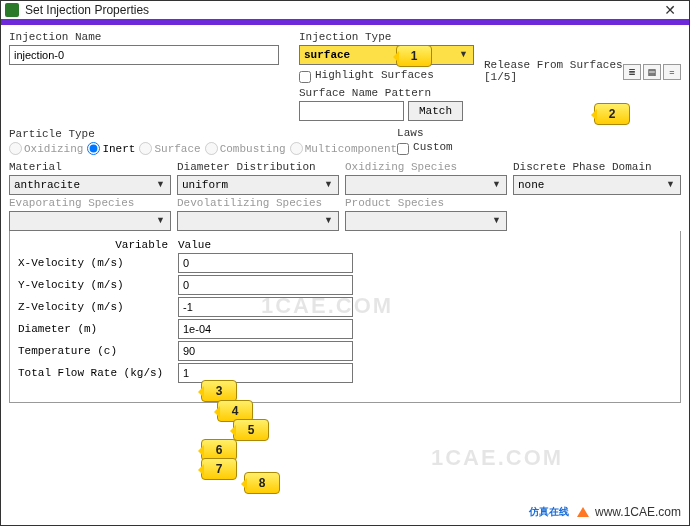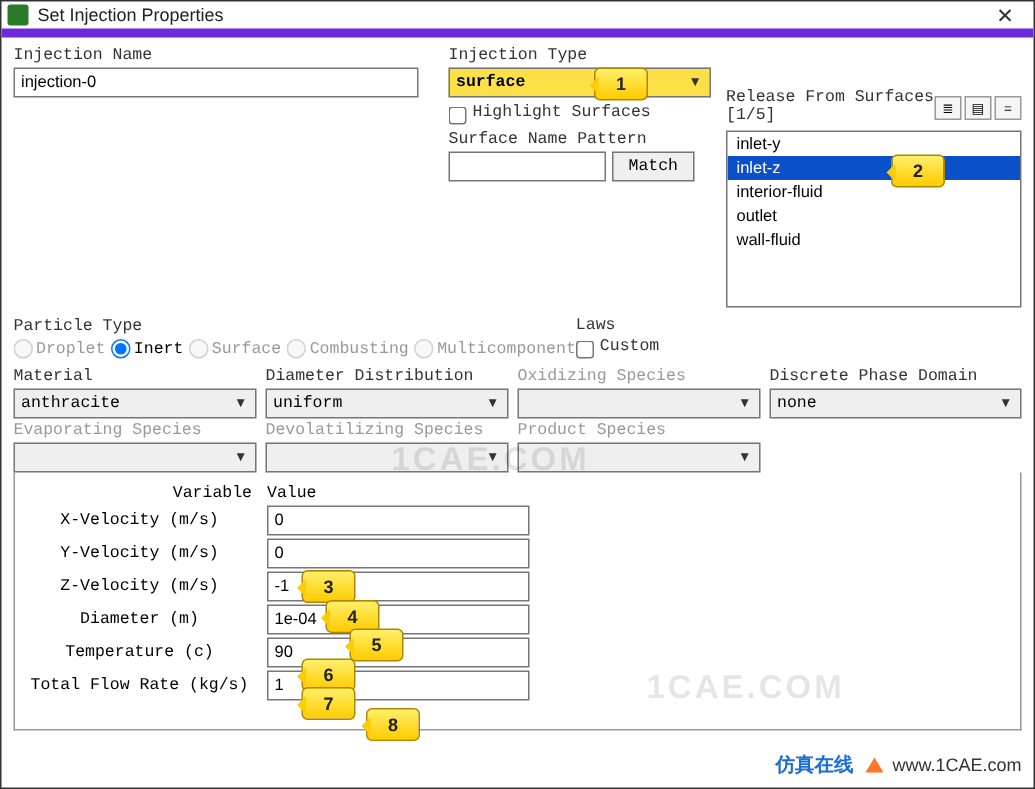--- a/index.html
+++ b/index.html
@@ -39,34 +39,34 @@
     
     .secrow { display: flex; gap: 0; margin-top: 6px; }
     .secitm4 { flex: 0 0 25%; padding-right: 6px; }
     
     .tabs { display: flex; border-bottom: 1px solid #999; margin-top: 8px; }
     .tab { padding: 4px 10px; font-size: 11px; font-family: "Courier New", monospace; color: #999; cursor: pointer; border: 1px solid transparent; border-bottom: none; margin-bottom: -1px; }
     .tab.active { background: #fff; border: 1px solid #999; border-bottom: 1px solid #fff; color: #333; }
     
     .tabbody { border: 1px solid #999; border-top: none; padding: 8px; height: 172px; }
     .varrow { display: flex; align-items: center; margin-bottom: 2px; }
-    .varlbl { flex: 0 0 160px; font-family: "Courier New", monospace; font-size: 11px; text-align: center; padding-right: 10px; }
+    .varlbl { flex: 0 0 160px; font-family: "Courier New", monospace; font-size: 11px; text-align: left; padding-right: 10px; }
     .varhdr { font-family: "Courier New", monospace; font-size: 11px; }
     .varinp { width: 175px; }
     .btn { border: 1px solid #767676; background: #efefef; padding: 2px 10px; font-size: 11px; font-family: "Courier New", monospace; cursor: pointer; height: 20px; }
     
     .callout { position: absolute; width: 36px; height: 22px; background: linear-gradient(#ffef6a,#ffcc00); border: 1px solid #aa8800; border-radius: 4px; display: flex; align-items: center; justify-content: center; font-weight: bold; font-size: 12px; color: #222; z-index: 50; }
     .callout::before { content: ''; position: absolute; left: -10px; top: 5px; width: 0; height: 0; border: 6px solid transparent; border-right-color: #ffcc00; }
     
     .watermark { position: absolute; font-size: 22px; color: rgba(0,0,0,0.10); font-weight: bold; letter-spacing: 2px; pointer-events: none; }
     .wm1 { top: 268px; left: 260px; }
     .wm2 { top: 420px; left: 430px; }
     
     .footerbrand { position: absolute; bottom: 6px; right: 8px; display: flex; align-items: center; gap: 6px; }
-    .brandcn { color: #1a6ed8; font-size: 13px; font-weight: bold; font-family: "Microsoft YaHei"; }
+    .brandcn { color: #1a6ed8; font-size: 10px; font-weight: bold; font-family: "Microsoft YaHei"; }
     .branden { color: #333; font-size: 12px; }
     .brandicon { display:inline-block; width:0;height:0;border-left:6px solid transparent;border-right:6px solid transparent;border-bottom:10px solid #f72; margin-left:2px;}
   </style>
 </head>
 <body>
 
 <div class="titlebar">
   <span class="ticon"></span>
   <span class="title">Set Injection Properties</span>
   <span class="closex">✕</span>
@@ -96,37 +96,30 @@
     </div>
     <div class="colR" style="padding-top:28px">
       <div class="surfheader">
         <span class="lbl">Release From Surfaces [1/5]</span>
         <div class="sbtns">
           <div class="sbtn">≣</div>
           <div class="sbtn">▤</div>
           <div class="sbtn">=</div>
         </div>
       </div>
-      <div class="listbox">
-        <div class="litem">inlet-y</div>
-        <div class="litem sel">inlet-z</div>
-        <div class="litem">interior-fluid</div>
-        <div class="litem">outlet</div>
-        <div class="litem">wall-fluid</div>
-      </div>
     </div>
   </div>
 
   <div class="row" style="margin-top:6px;align-items:flex-end">
     <div style="flex:0 0 320px">
       <div class="lbl">Particle Type</div>
       <div class="radios">
         <label class="grey">
             <input type="radio" name="pt" disabled="" style="">
-            <span>Droplet</span>
+            <span>Oxidizing</span>
           </label>
         <label>
             <input type="radio" name="pt" checked="" style="">
             <span>Inert</span>
           </label>
         <label class="grey">
             <input type="radio" name="pt" disabled="" style="">
             <span>Surface</span>
           </label>
         <label class="grey">

